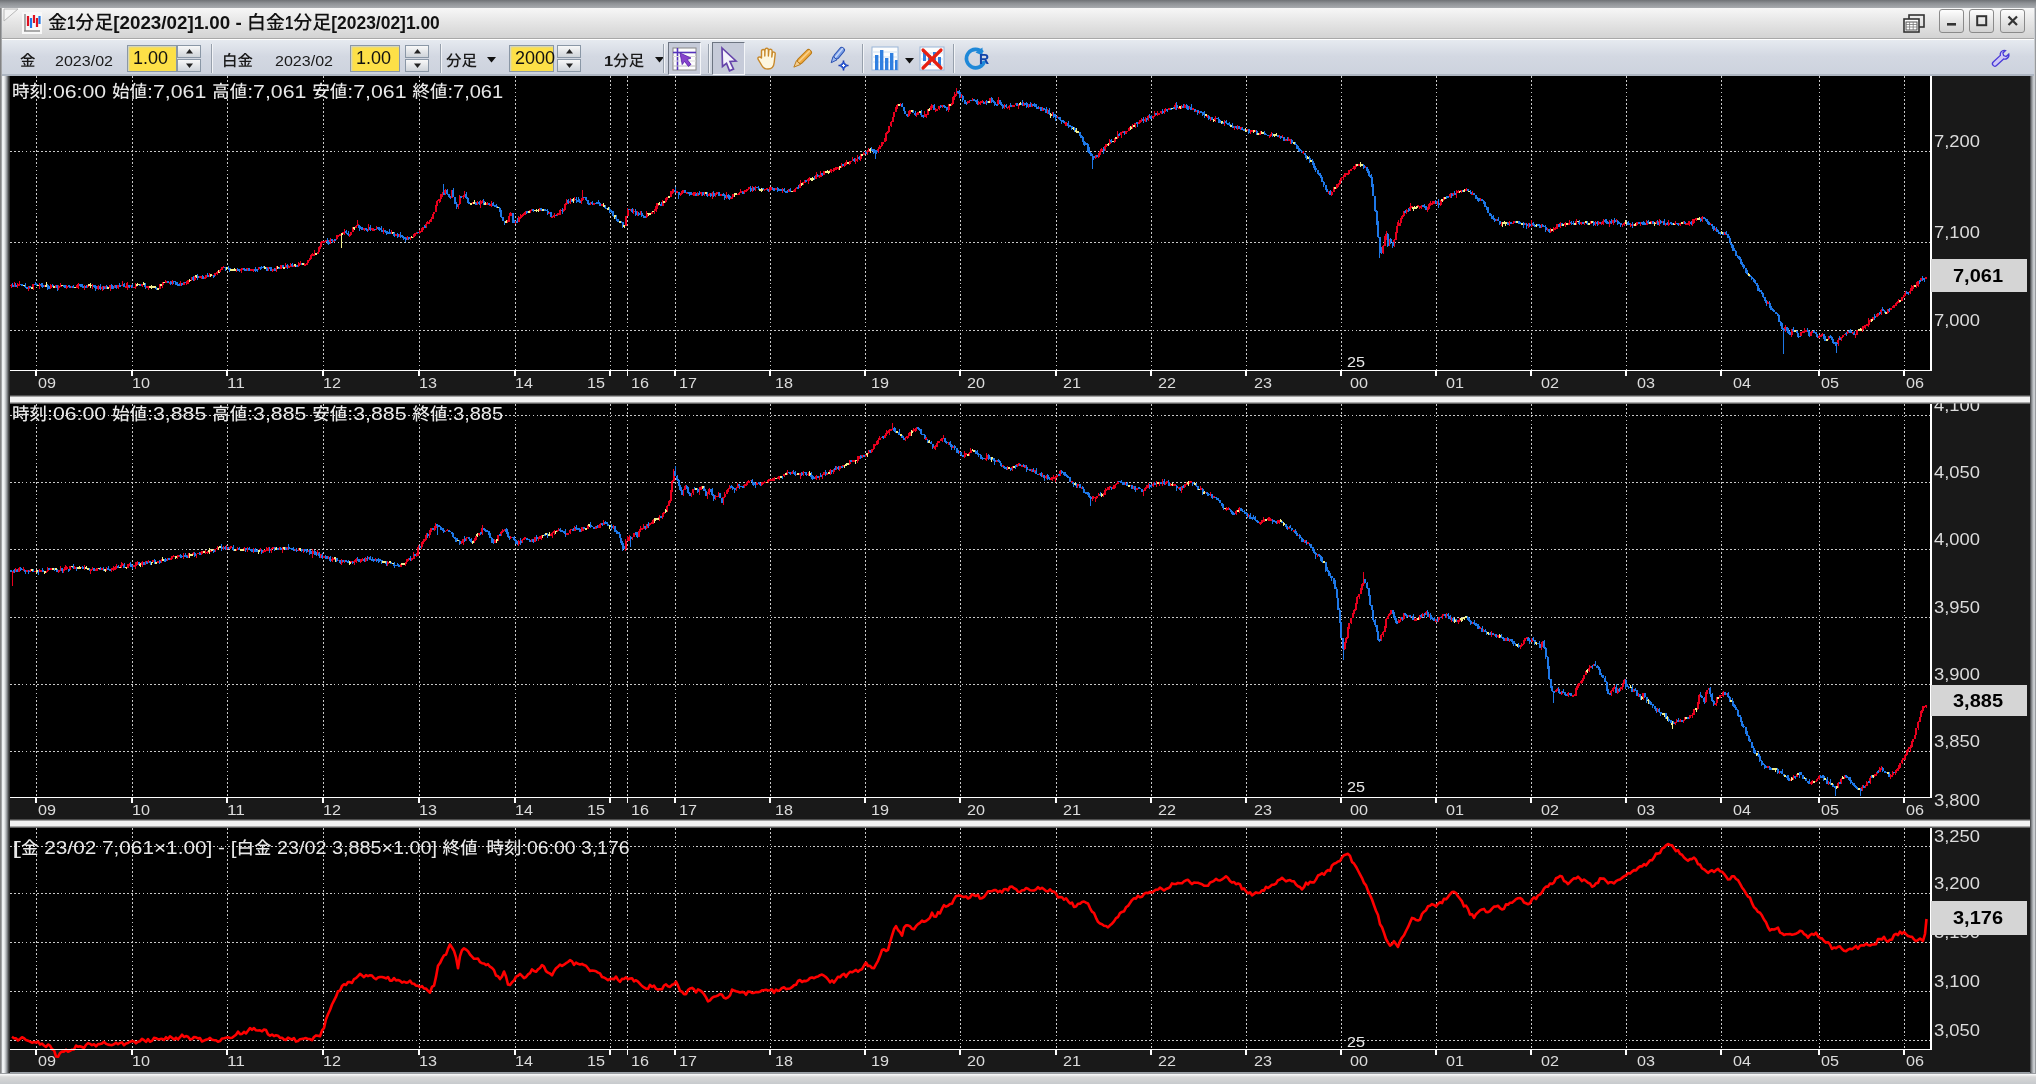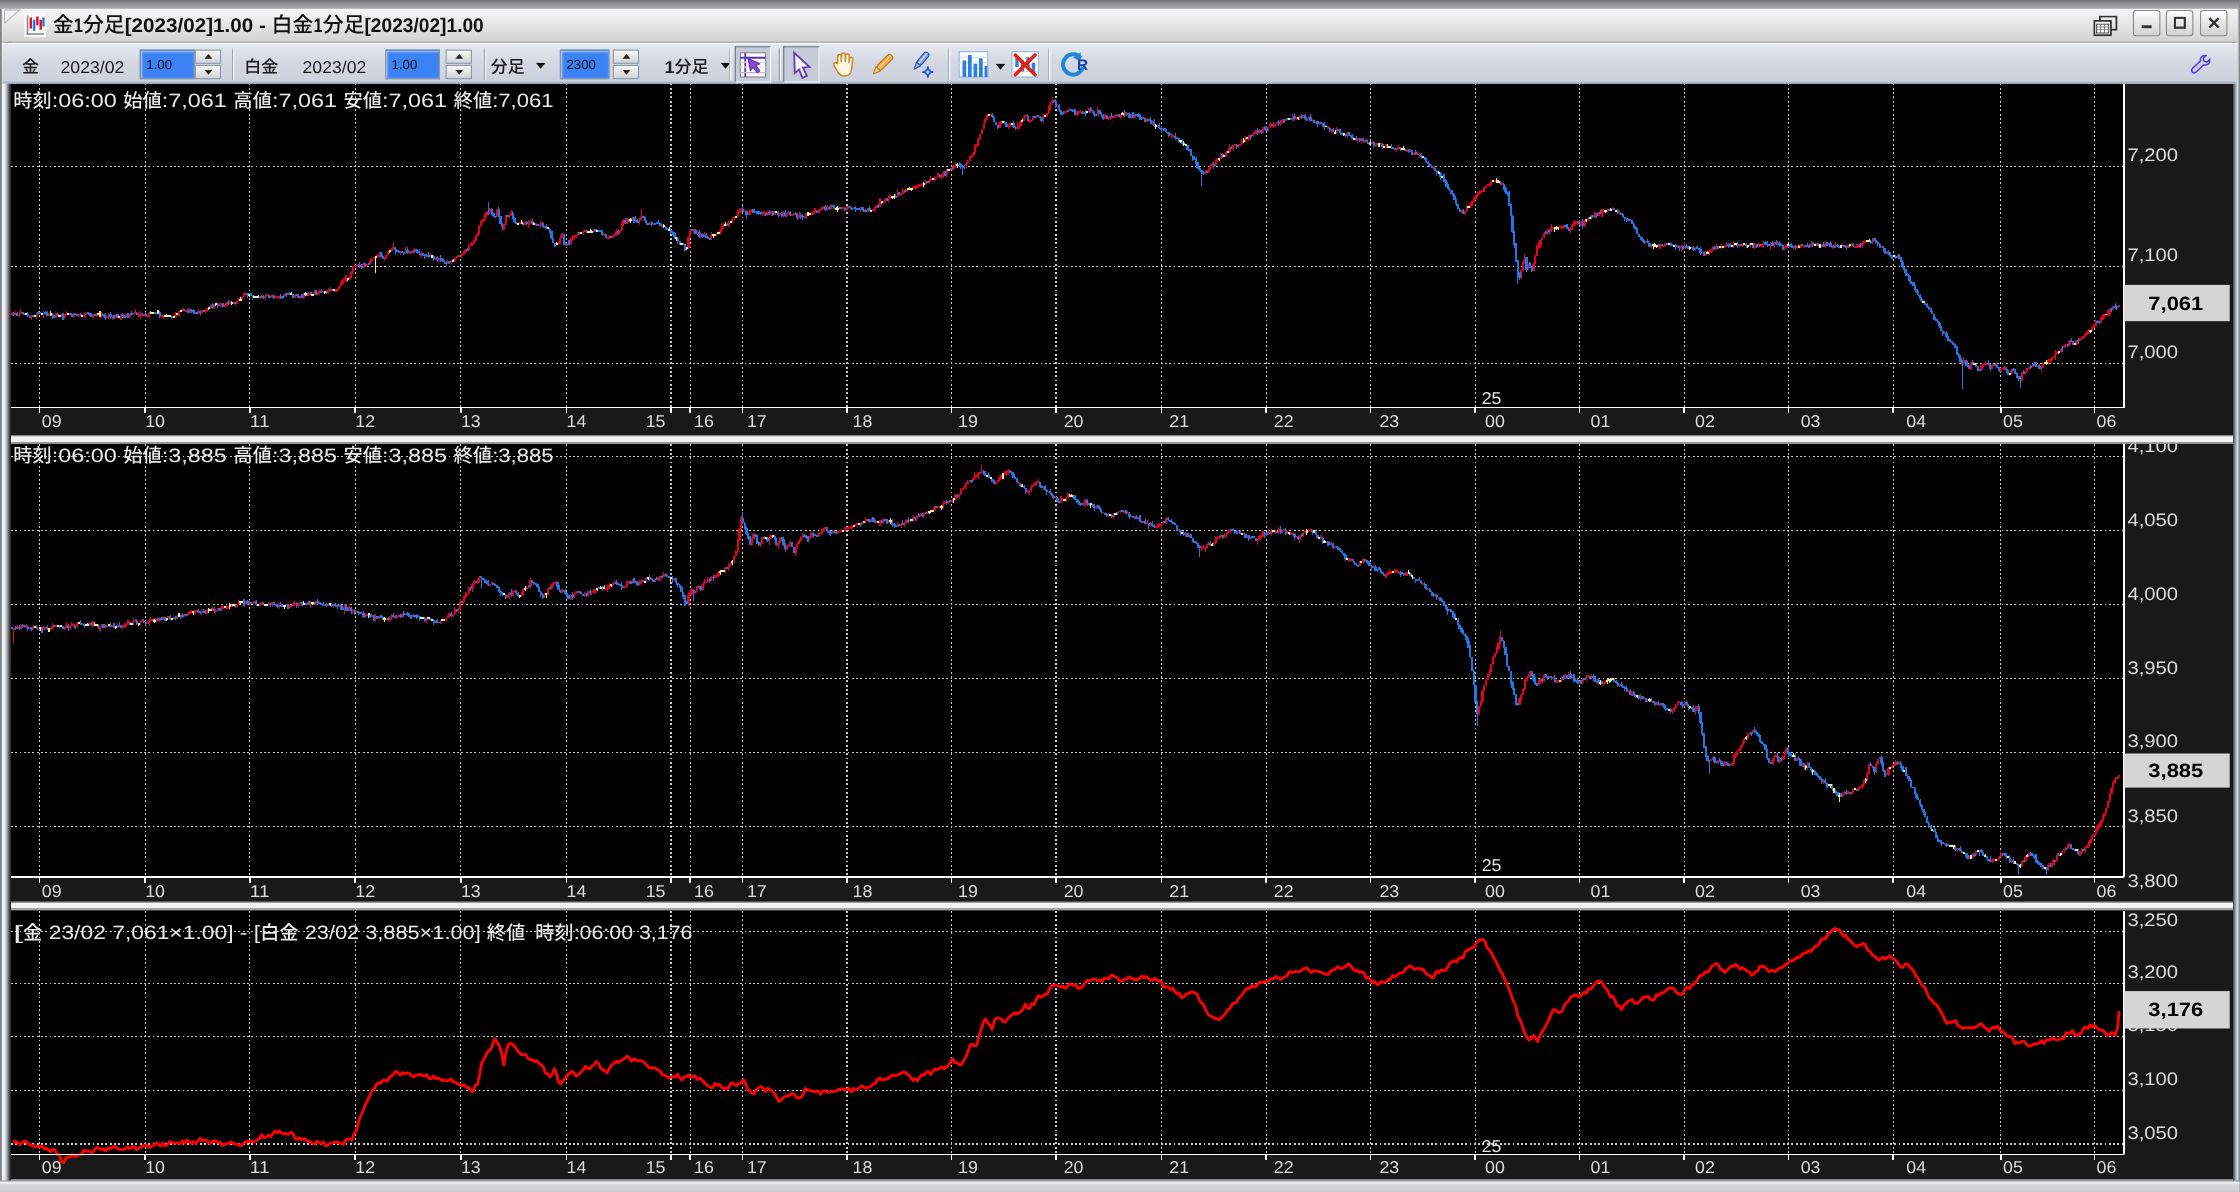--- a/index.html
+++ b/index.html
@@ -3,21 +3,21 @@
 *{margin:0;padding:0;box-sizing:border-box}
 html,body{width:2036px;height:1084px;overflow:hidden;background:#9aa0a6;font-family:"Liberation Sans",sans-serif}
 #win{position:absolute;left:0;top:0;width:2036px;height:1084px}
 #topframe{position:absolute;left:0;top:0;width:2036px;height:8px;background:linear-gradient(180deg,#6f7276 0%,#8d9094 40%,#a8abaf 100%)}
 #lframe{position:absolute;left:0;top:8px;width:10px;height:1066px;background:linear-gradient(90deg,#808080 0%,#85878a 12%,#eef0f2 22%,#f2f4f6 38%,#cdd0d3 52%,#94979b 68%,#4a4c4e 85%,#1f1f1f 100%)}
 #rframe{position:absolute;right:0;top:8px;width:6px;height:1066px;background:linear-gradient(90deg,#3a3c3e 0%,#8f9296 30%,#d9dcdf 70%,#7d8084 100%)}
 #bframe{position:absolute;left:0;top:1073px;width:2036px;height:11px;background:linear-gradient(180deg,#fdfdfd 0%,#d8d8d8 30%,#c7cacd 100%);border-top:1px solid #9a9da1}
 #titlebar{position:absolute;left:2px;top:8px;width:2032px;height:31px;background:linear-gradient(180deg,#f7f7f7 0%,#e6e6e6 45%,#d3d3d3 100%);border-bottom:1px solid #a8a8a8}
 #toolbar{position:absolute;left:2px;top:39px;width:2032px;height:37px;background:linear-gradient(180deg,#e6eaf0 0%,#d3d8e2 45%,#ccd2dd 100%);border-top:1px solid #fff;box-shadow:inset 0 -2px 0 #aeb6c2}
 .wbtn{position:absolute;top:1px;width:25px;height:24px;border:1px solid #8a8a8a;border-radius:3px;background:linear-gradient(180deg,#fefefe 0%,#e8e8e8 45%,#d2d2d2 100%);display:flex;align-items:center;justify-content:center}
-.fld{position:absolute;top:45px;height:27px;background:#3b82f6;border:1px solid #8a97a6;box-shadow:inset 1px 1px 2px #c9d2dc;font-size:12px;color:#111;display:flex;align-items:center}
+.fld{position:absolute;top:45px;height:27px;background:#fde047;border:1px solid #8a97a6;box-shadow:inset 1px 1px 2px #c9d2dc;font-size:18px;color:#111;display:flex;align-items:center}
 .spin{position:absolute;top:45px;width:24px;height:27px;display:flex;flex-direction:column;gap:1px}
 .sb{flex:1;background:linear-gradient(180deg,#f8f8f8,#cfd4da);border:1px solid #8a97a6;display:flex;align-items:center;justify-content:center}
 .tsep{position:absolute;top:44px;width:2px;height:29px;background:linear-gradient(90deg,#97a0ac 50%,#f2f4f7 50%)}
 .tbtn{position:absolute;top:42px;width:33px;height:33px;display:flex;align-items:center;justify-content:center}
 .pressed{border:1px solid;border-color:#6d7582 #f4f6f9 #f4f6f9 #6d7582;background:#c6cbd9}
 .flat{border:none}
 </style></head><body>
 <div id="win">
     <svg xmlns="http://www.w3.org/2000/svg" width="2036" height="1084" style="position:absolute;left:0;top:0" font-family="Liberation Sans, sans-serif">
       <defs>
@@ -477,21 +477,21 @@
         <svg width="9" height="5">
           <path d="M1 0.6 L8 0.6 L4.5 5 Z" fill="#222"></path>
         </svg>
       </div>
     </div>
     <div class="tsep" style="left:440px"></div>
     <svg style="position:absolute;left:487px;top:57px" width="10" height="6">
       <path d="M0 0 L9 0 L4.5 5.5 Z" fill="#111"></path>
     </svg>
     <div class="fld" style="left:509px;width:45px">
-      <span style="padding-left:5px">2300</span>
+      <span style="padding-left:5px">2000</span>
     </div>
     <div class="spin" style="left:557px">
       <div class="sb">
         <svg width="9" height="5">
           <path d="M4.5 0 L8 4.4 L1 4.4 Z" fill="#222"></path>
         </svg>
       </div>
       <div class="sb">
         <svg width="9" height="5">
           <path d="M1 0.6 L8 0.6 L4.5 5 Z" fill="#222"></path>

